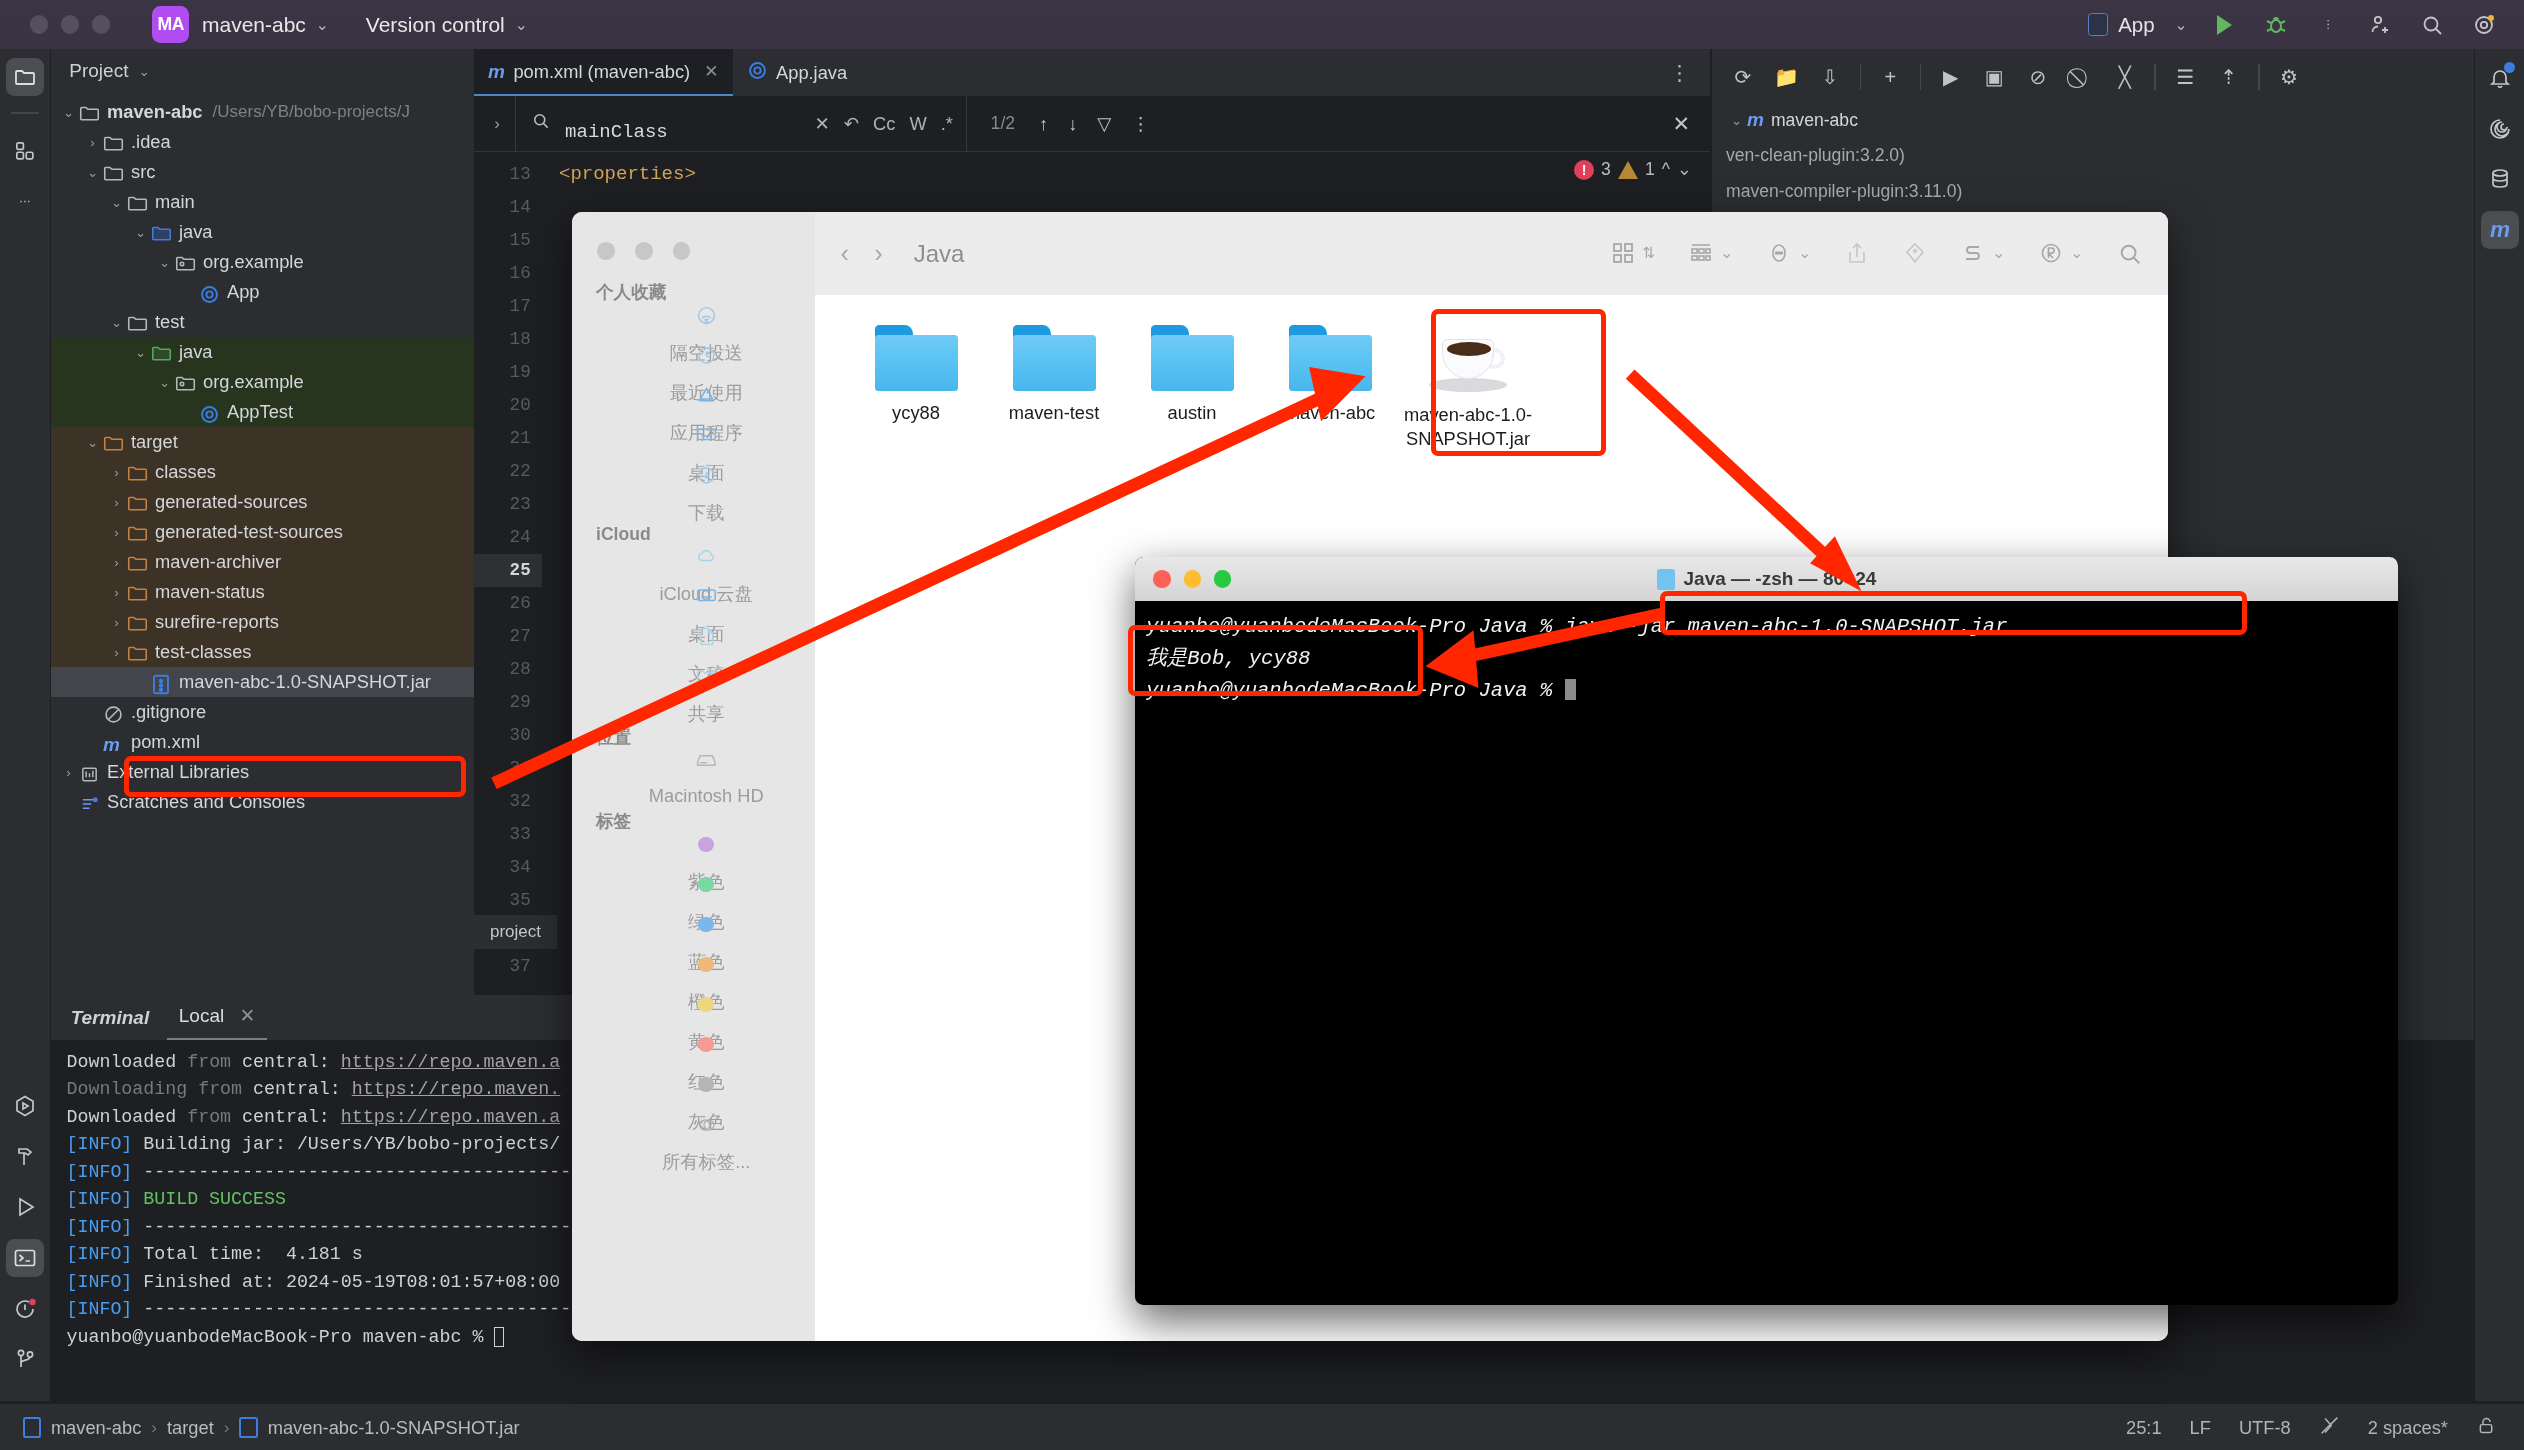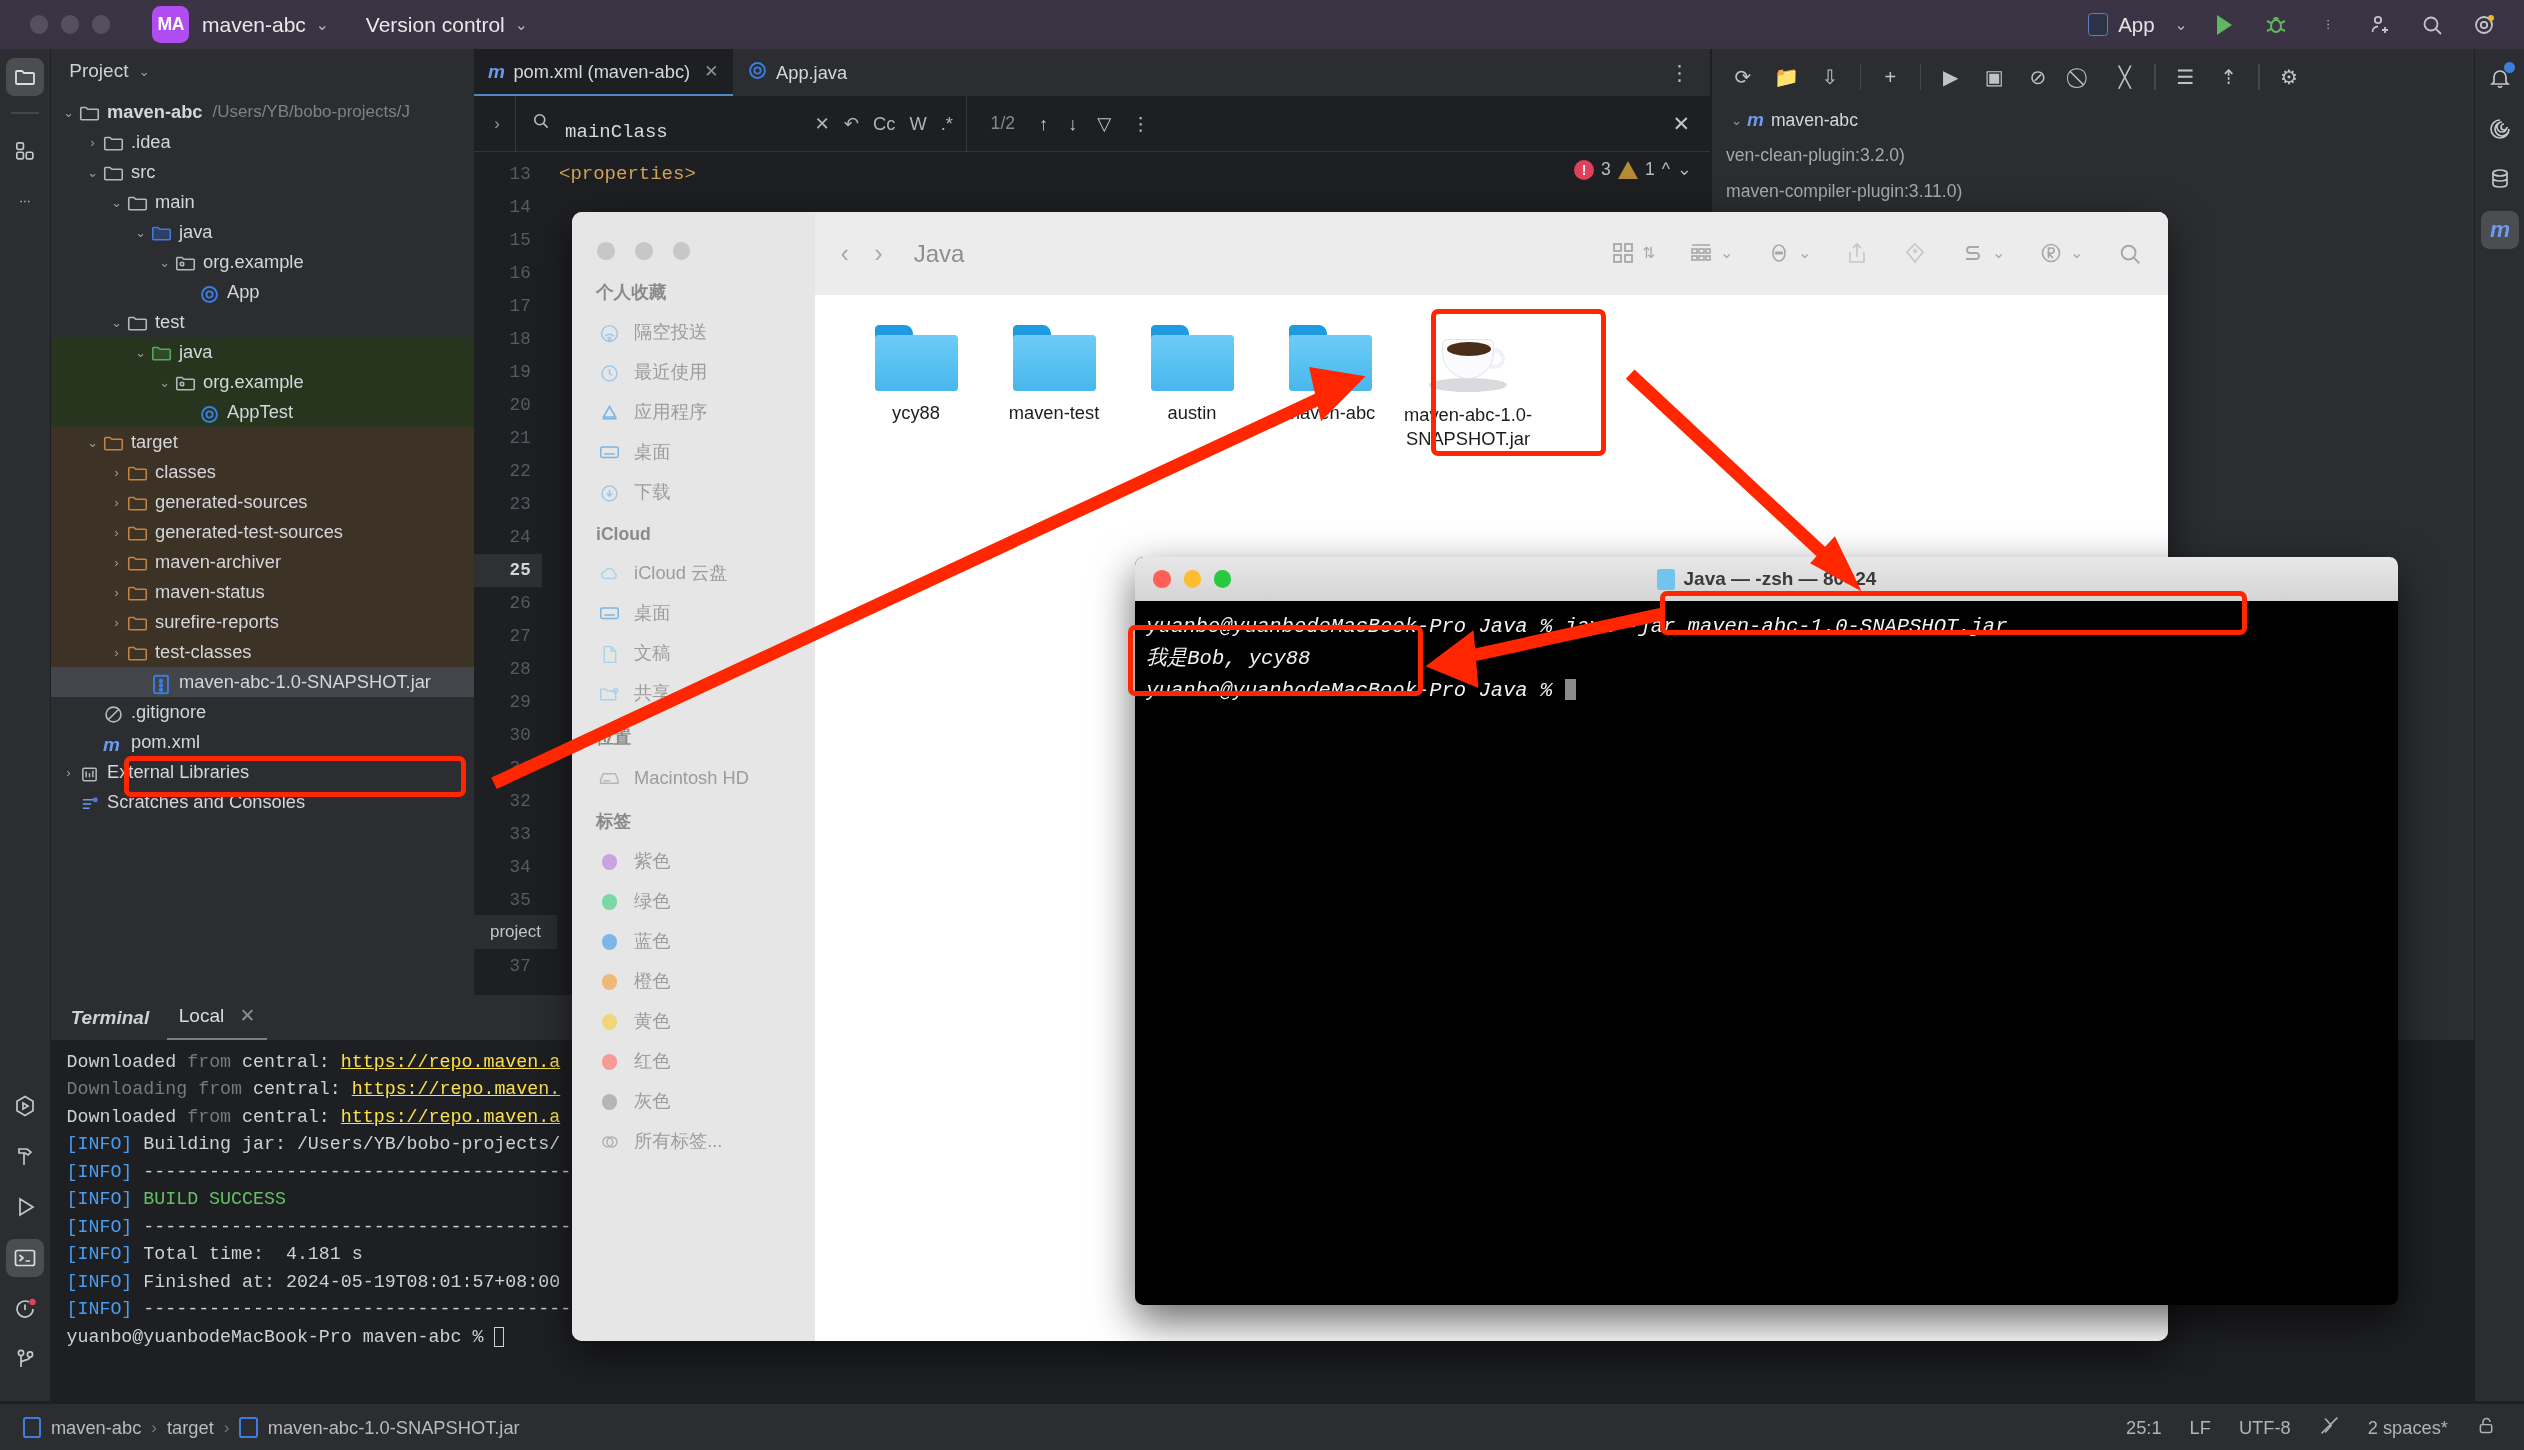--- a/index.html
+++ b/index.html
@@ -119,21 +119,21 @@
     background: #1e1f22;
   }
   .term-tabs { height: 45px; display:flex; align-items:flex-end; gap: 7px; background:#2b2d30; padding-left: 15.5px;}
   .tt { font-size: 19px; color:#cfd1d6; padding: 0 11.3px 11.3px; }
   .tt.title { font-weight: bold; padding-left: 4.2px; font-style: italic;}
   .tt.active { color:#dadce1; border-bottom: 2.8px solid #7a7d84;}
   .tt .x { color:#8c8e94; margin-left: 10px;}
   .term-body { padding: 8.5px 0 0 15.5px; font-family: "Liberation Mono", monospace; font-size: 18.3px; line-height: 27.5px; color:#cdd0d5;}
   .tl { white-space: pre; }
   .dim { color: #77797f; }
-  .lnk { color: #fde047; text-decoration: underline; }
+  .lnk { color: #a3a3a3; text-decoration: underline; }
   .info { color: #4b9df0; }
   .succ { color: #63c163; }
   .cur-block { display:inline-block; width: 10px; height: 20px; border:1.4px solid #cdd0d5; vertical-align: middle;}
 
   
   .statusbar { position:absolute; left:0; bottom:0; width:2525px; height:47px; background:#2b2d30; display:flex; align-items:center; }
   .crumbs { display:flex; align-items:center; gap:10px; margin-left: 22.6px; color:#b9bbc0; font-size:18.3px;}
   .crumb-sep { color:#76787e; font-size:17px;}
   .jar-ico { width:18.3px;height:21px;border:2.1px solid #3c7ddd;border-radius:2.8px;display:inline-block;}
   .sb-right { margin-left:auto; display:flex; align-items:center; gap:28px; margin-right:28px; color:#b1b3b8; font-size:18.3px;}
@@ -141,21 +141,21 @@
   
   .finder {
     position: absolute; left: 572px; top: 212px; width: 1596px; height: 1129px;
     background: #ececec; border-radius: 10px; box-shadow: 0 14px 42px rgba(0,0,0,.55);
     overflow: hidden;
   }
   .fd-side { position:absolute; left:0; top:0; width:243px; height:100%; background:#e6e6e6;}
   .fd-traffic { display:flex; gap:20px; padding: 30px 0 0 25.4px;}
   .fd-traffic span { width:17.6px;height:17.6px;border-radius:50%;background:#c7c7c7;}
   .fd-group { margin: 20px 0 0 24px; font-size: 17.6px; font-weight: bold; color:#8a8a8a;}
-  .fd-item { display:flex; align-items:flex-end; gap:12.7px; height: 40px; padding-left: 25.4px; font-size:18.3px; color:#9c9c9c;}
+  .fd-item { display:flex; align-items:center; gap:12.7px; height: 40px; padding-left: 25.4px; font-size:18.3px; color:#9c9c9c;flex-direction:column;}
   .fd-ic { width: 24px; height: 21px; flex:0 0 24px; display:flex;align-items:center;justify-content:center;}
   .dot { width:15.5px;height:15.5px;border-radius:50%; display:inline-block;}
   .fd-main { position:absolute; left:243px; top:0; right:0; height:100%; background:#fff;}
   .fd-toolbar { height: 83px; background:#ececec; display:flex; align-items:center; padding: 0 25.4px; }
   .fd-nav { display:flex; gap:25.4px; color:#a9a9a9; font-size:25.4px; }
   .fd-title { margin-left: 31px; font-size: 24px; color:#8e8e8e;}
   .fd-tools { margin-left:auto; display:flex; align-items:center; gap:34px; color:#a7a7a7;}
   .fd-tool { display:flex; align-items:center; gap:7px; font-size: 18.3px;}
   .fd-grid { display:flex; gap: 0; padding: 30px 0 0 32px;}
   .fd-cell { width: 138px; display:flex; flex-direction:column; align-items:center; gap: 10px; }

